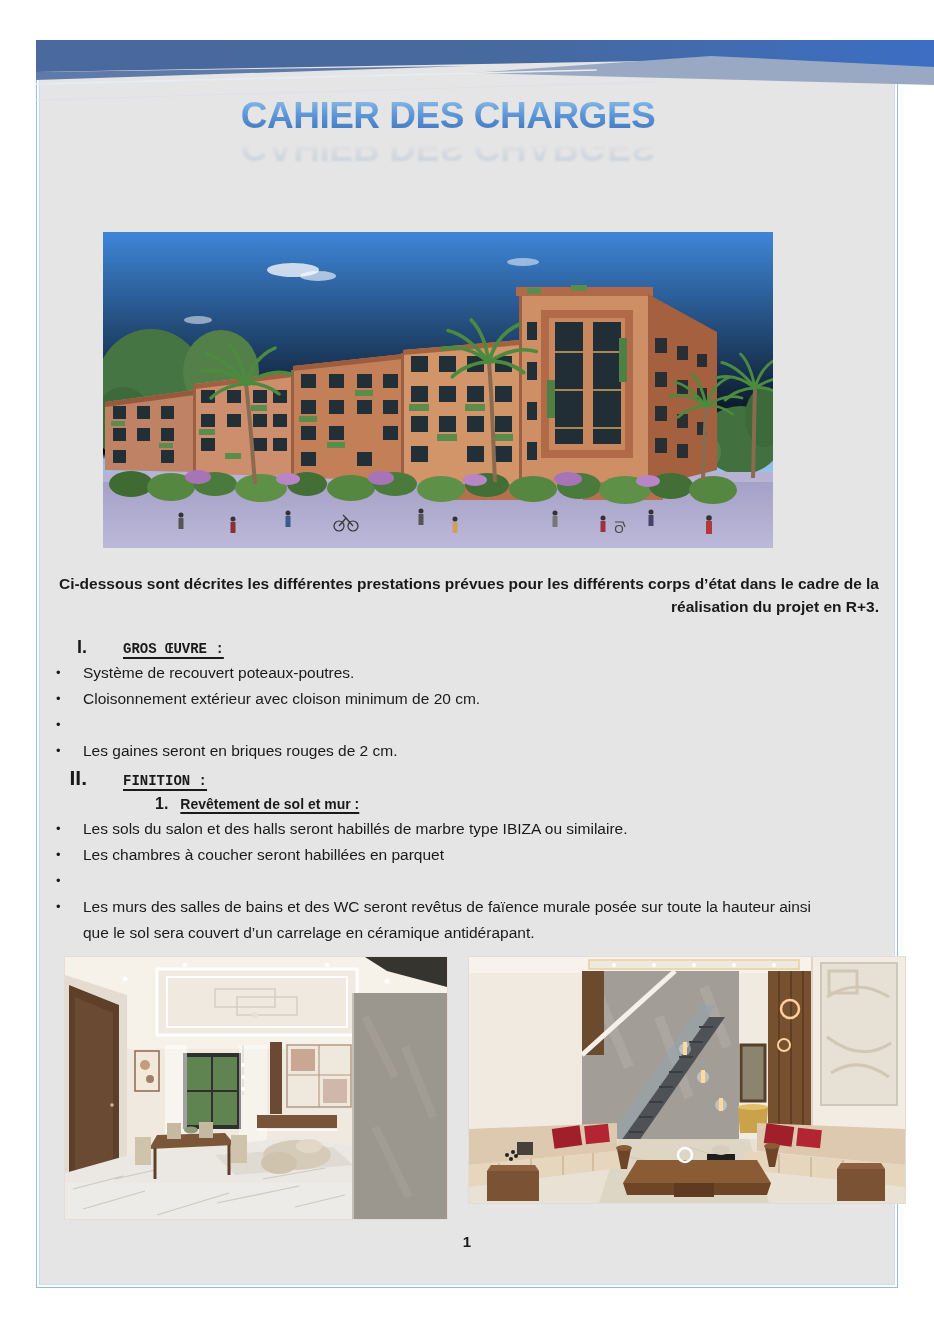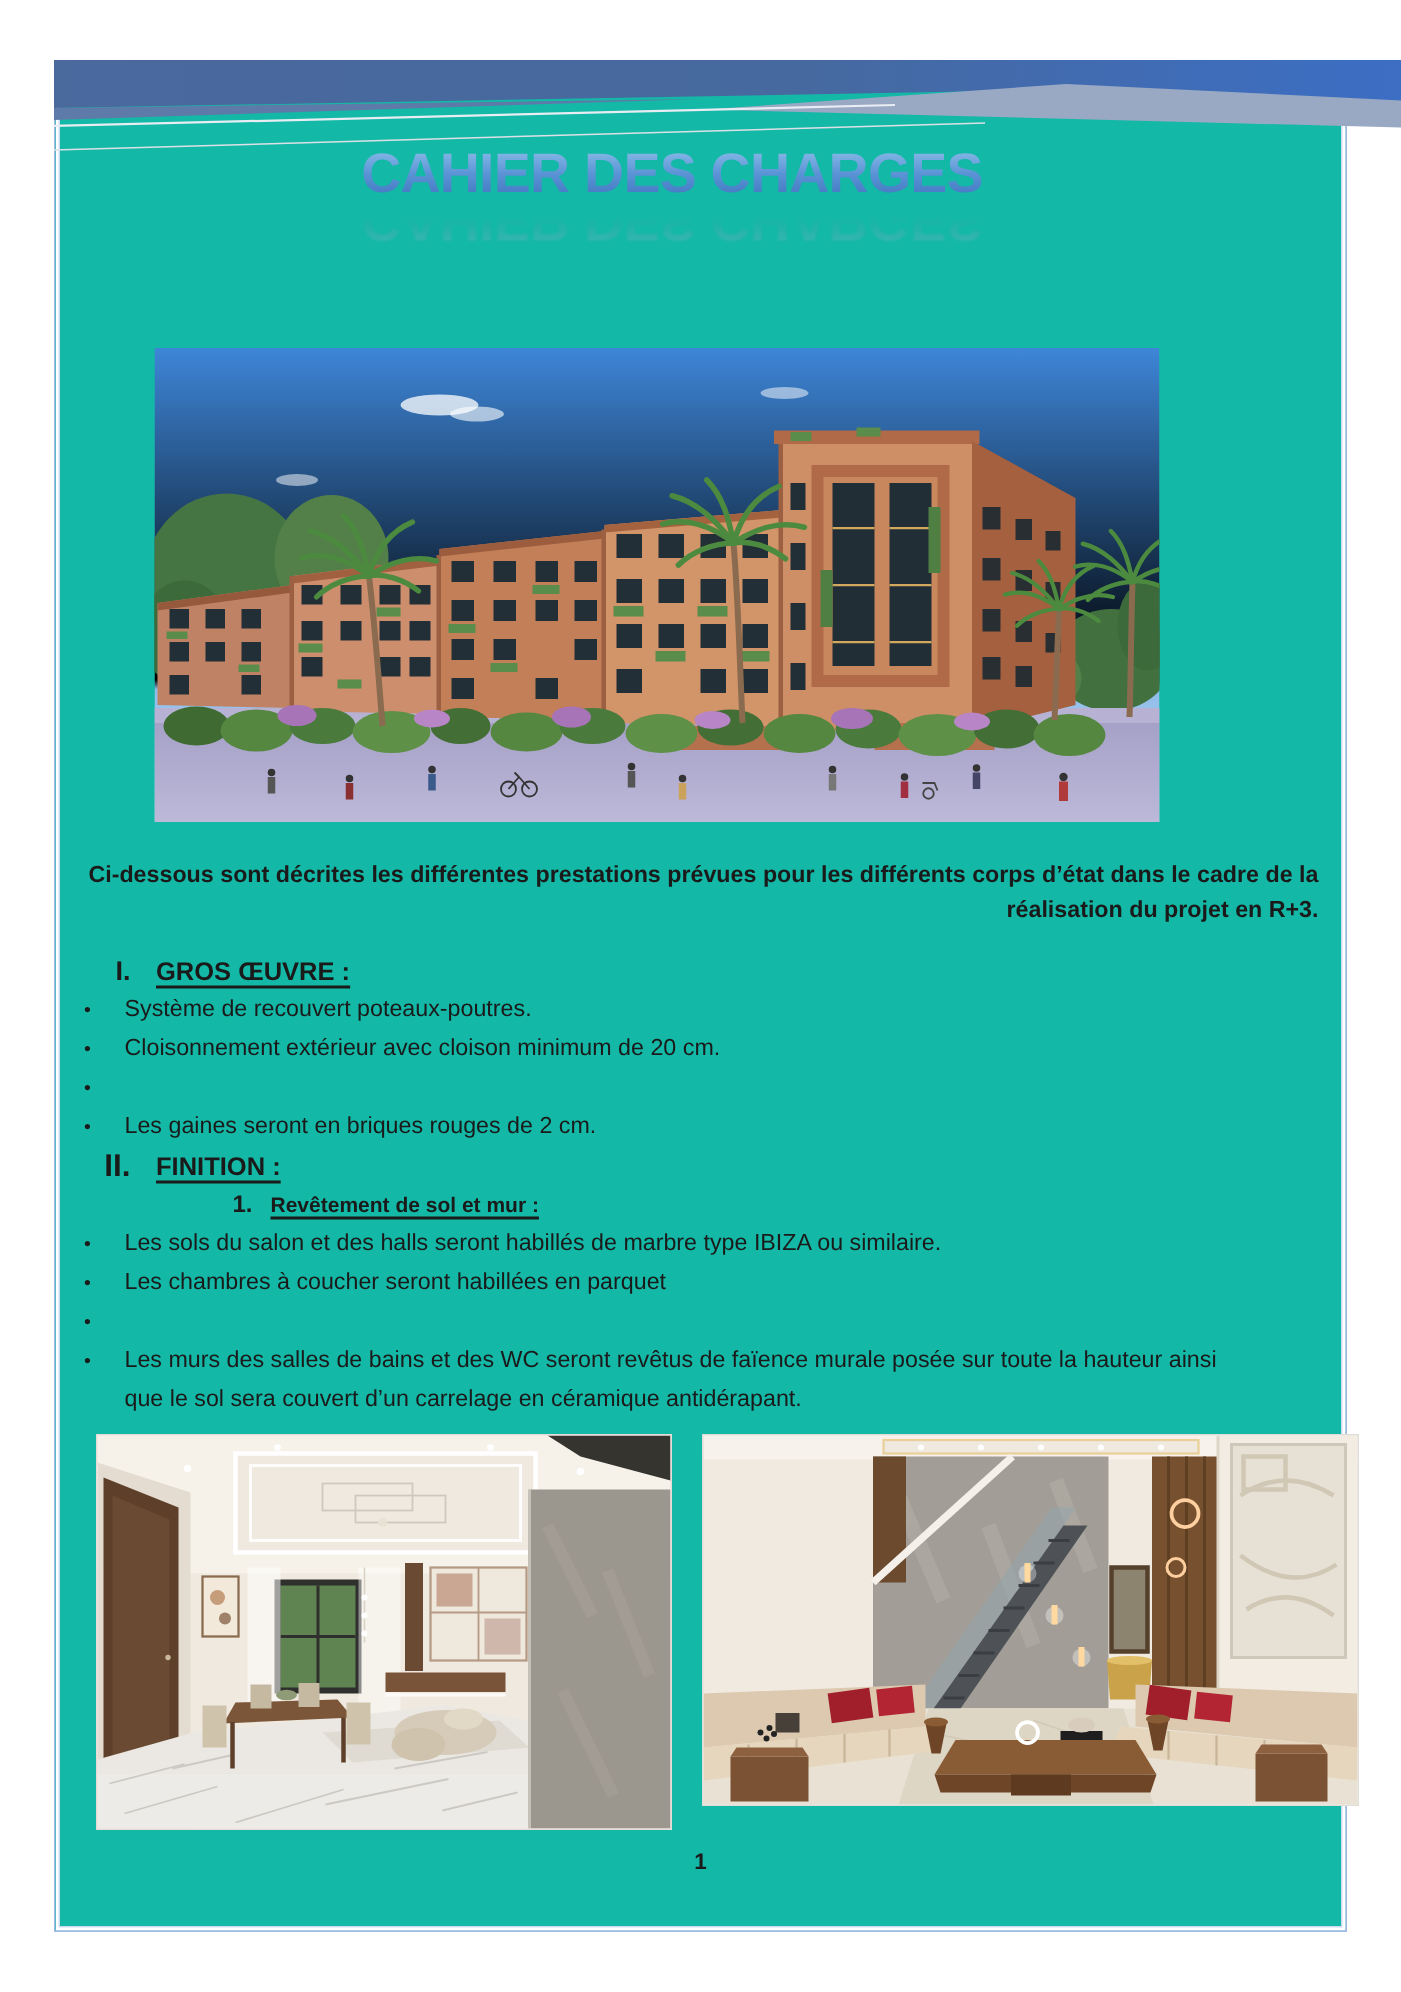--- a/index.html
+++ b/index.html
@@ -2,21 +2,21 @@
 <html><head>
 <meta charset="utf-8">
 <style>
   html,body{margin:0;padding:0;}
   body{
     width:934px;height:1328px;background:#ffffff;position:relative;
     font-family:"Liberation Sans",sans-serif;color:#1a1a1a;overflow:hidden;
   }
   .page{
     position:absolute;left:36px;top:40px;width:860px;height:1246px;
-    background:#14b8a6;border:1px solid #9db9e4;
+    background:#e5e5e5;border:1px solid #9db9e4;
     box-shadow:inset 0 0 0 2px #ffffff, inset 0 0 0 3px #cbdcf2;
   }
   .band{position:absolute;top:-1px;left:-1px;width:calc(100% + 39px);height:70px;z-index:3;}
   .band svg{display:block;width:100%;height:100%;}
   .title-wrap{position:absolute;top:56px;left:0;right:38px;text-align:center;z-index:2;}
   .doc-title{
     display:inline-block;font-size:37px;font-weight:bold;letter-spacing:-0.5px;line-height:1.05;
     background:linear-gradient(180deg,#8fc0ea 0%,#5b94d6 48%,#3a70bb 100%);
     -webkit-background-clip:text;background-clip:text;color:transparent;
   }
@@ -25,23 +25,23 @@
     filter:grayscale(40%) blur(0.8px);opacity:.42;
     -webkit-mask-image:linear-gradient(180deg,rgba(0,0,0,.9) 0%,rgba(0,0,0,0) 55%);
     mask-image:linear-gradient(180deg,rgba(0,0,0,.9) 0%,rgba(0,0,0,0) 55%);
   }
   .building{position:absolute;top:191px;left:66px;width:670px;height:316px;}
   .building svg,.photo svg{display:block;width:100%;height:100%;}
   .content{position:absolute;top:532px;left:0;right:0;}
   .intro{margin:0 18px;text-align:right;font-weight:bold;font-size:15.5px;line-height:22.5px;}
   .sec-row{display:flex;align-items:baseline;font-weight:bold;height:26px;line-height:26px;margin-top:16px;}
   .sec-row .num{margin-left:28px;min-width:22px;text-align:right;font-size:18px;}
-  .sec-row.sec2{margin-top:0;height:27px;line-height:27px;align-items:center;}
+  .sec-row.sec2{margin-top:0;height:27px;line-height:27px;}
   .sec-row.sec2 .num{font-size:21px;}
-  .sec-row .lbl{margin-left:17px;font-size:17px;text-decoration:underline;text-decoration-thickness:2px;text-underline-offset:4px;}
+  .sec-row .lbl{margin-left:36px;font-size:14px;text-decoration:underline;text-decoration-thickness:2px;text-underline-offset:4px;font-family:Liberation Mono, monospace;}
   .sub-row{display:flex;align-items:baseline;font-weight:bold;height:25px;line-height:25px;}
   .sub-row .num{margin-left:118px;font-size:16px;}
   .sub-row .lbl{margin-left:12px;font-size:14px;text-decoration:underline;text-decoration-thickness:2px;text-underline-offset:3px;}
   .bullet{display:flex;font-size:15.5px;line-height:26px;}
   .bullet .dot{padding-left:19px;width:27px;flex:none;font-size:13px;}
   .bullet .text{flex:1;max-width:745px;padding-right:20px;}
   .photo{position:absolute;background:#eee;}
   .photo1{top:915px;left:27px;width:382px;height:262px;border:1px solid #e6dbd6;}
   .photo2{top:915px;left:431px;width:436px;height:246px;border:1px solid #e0dcd6;}
   .pagenum{position:absolute;top:1192px;left:0;right:0;text-align:center;font-size:15px;font-weight:bold;}

